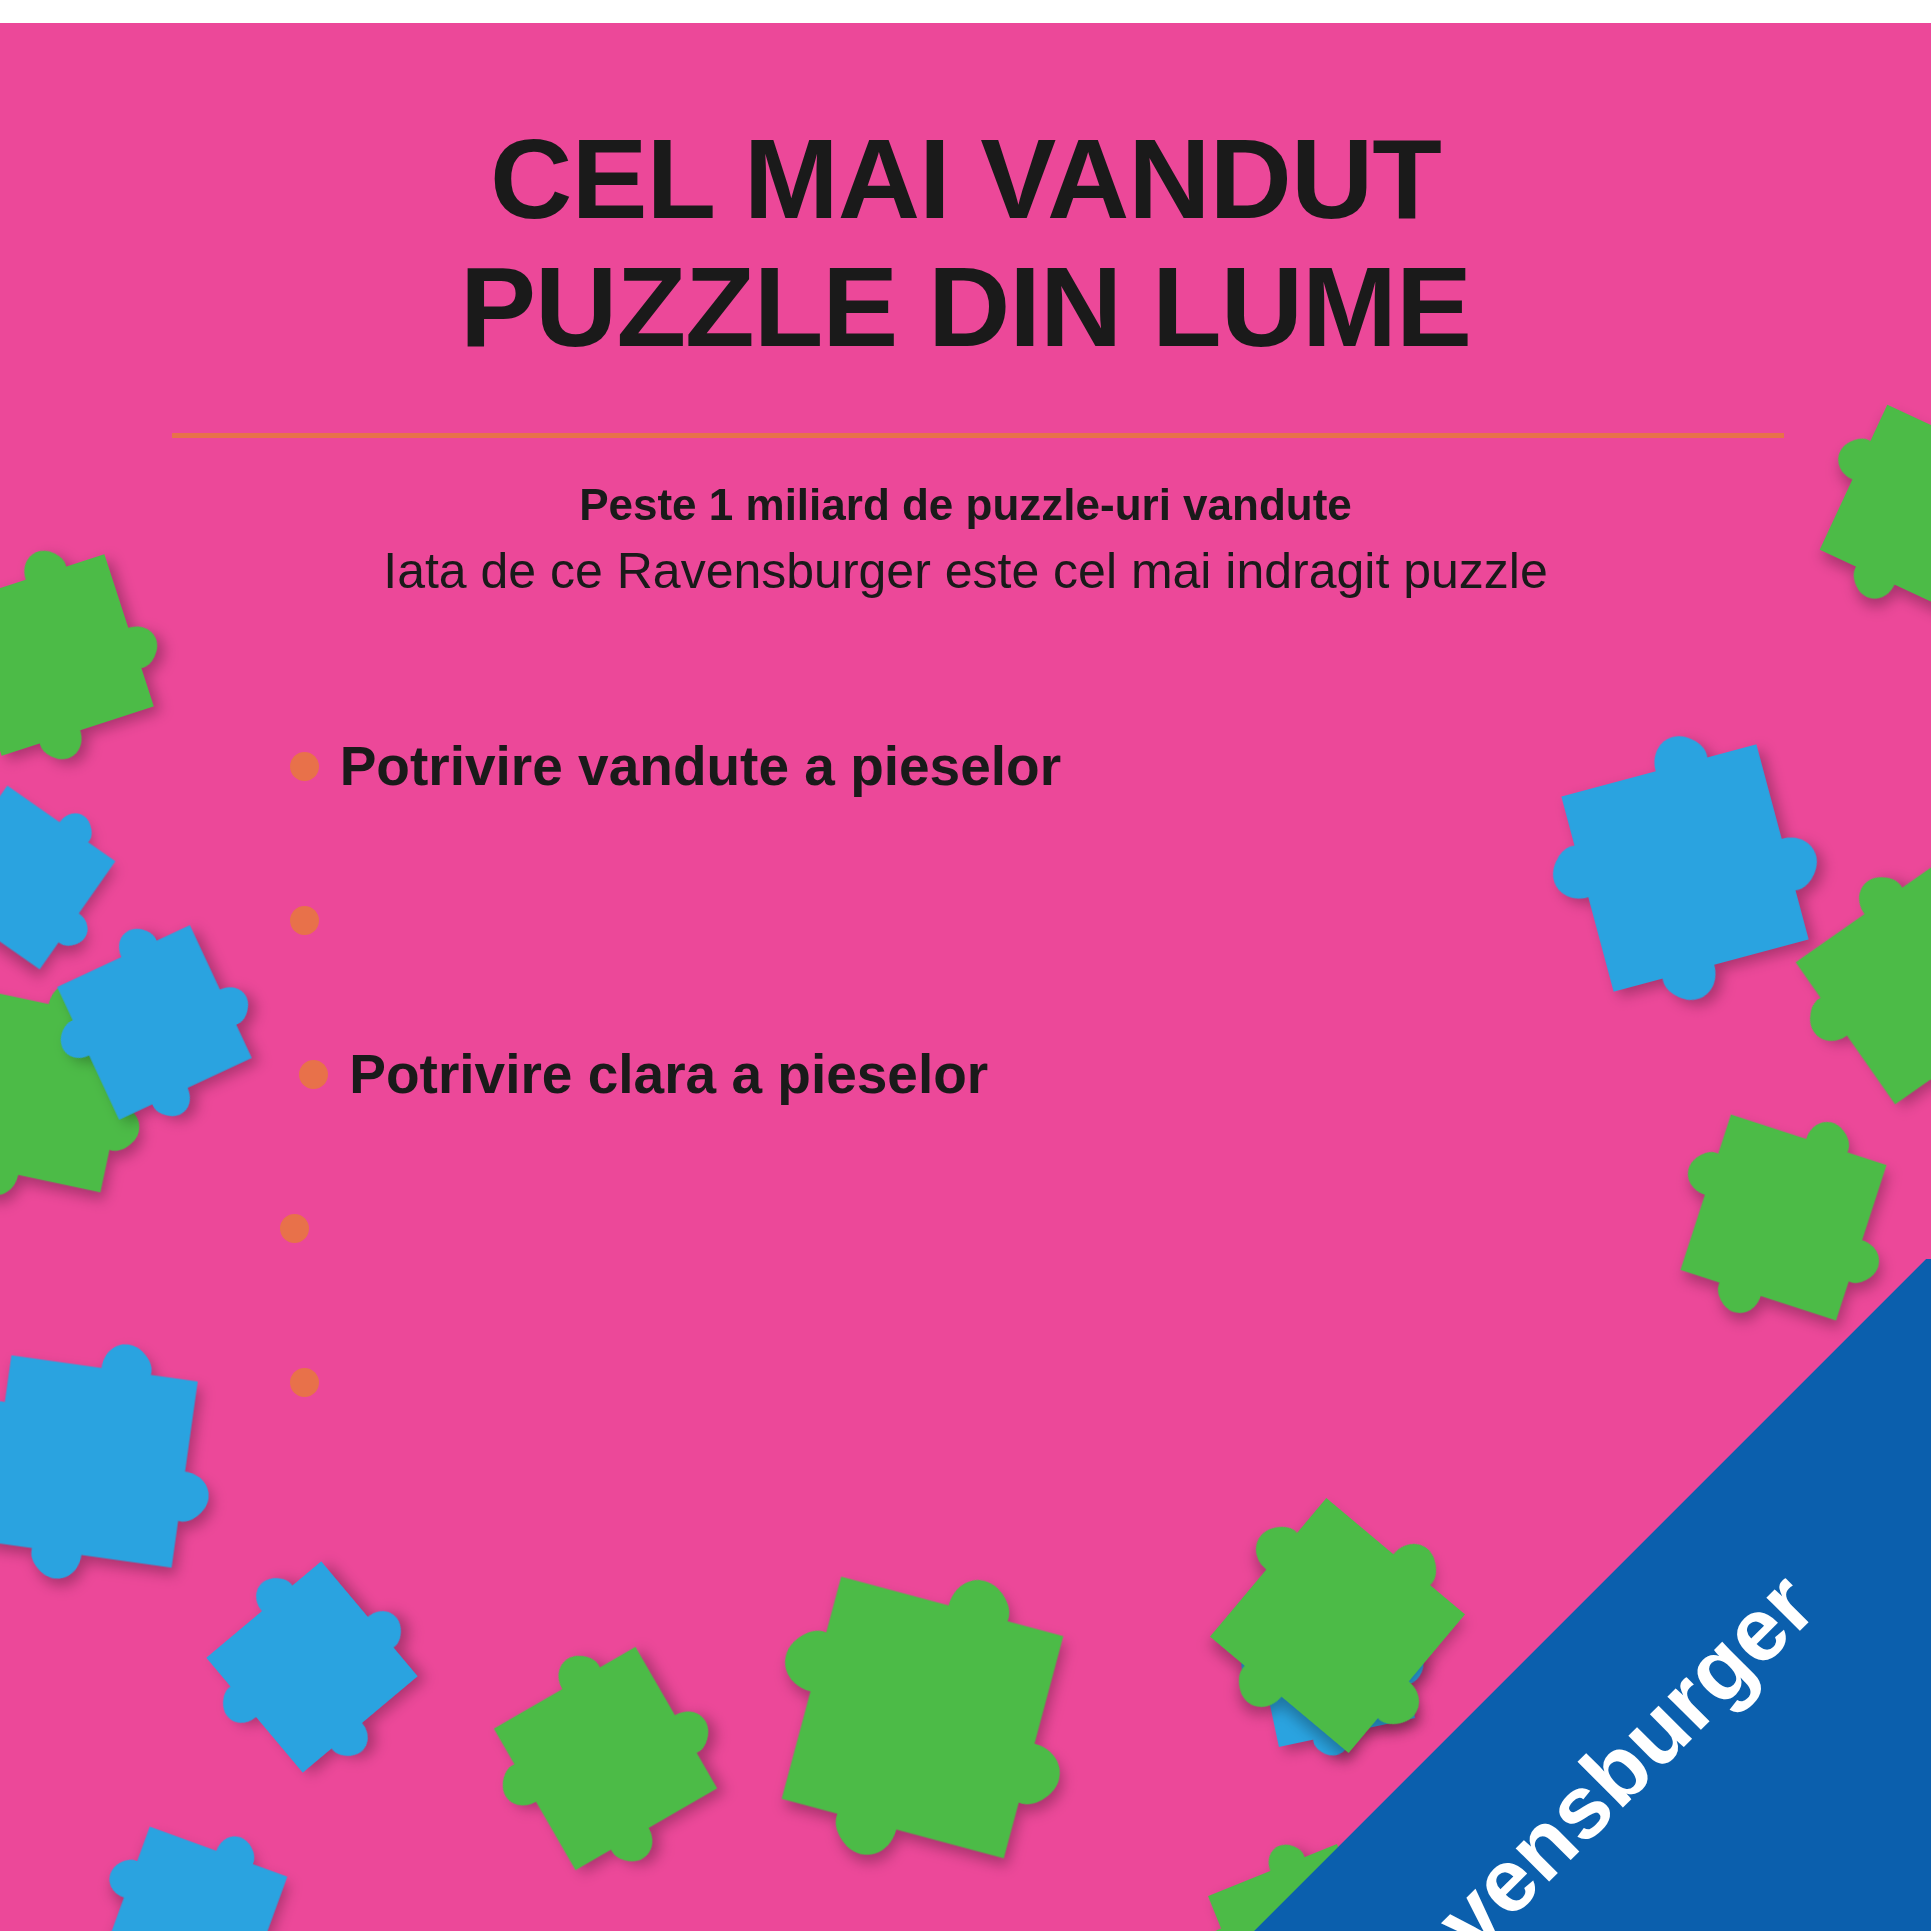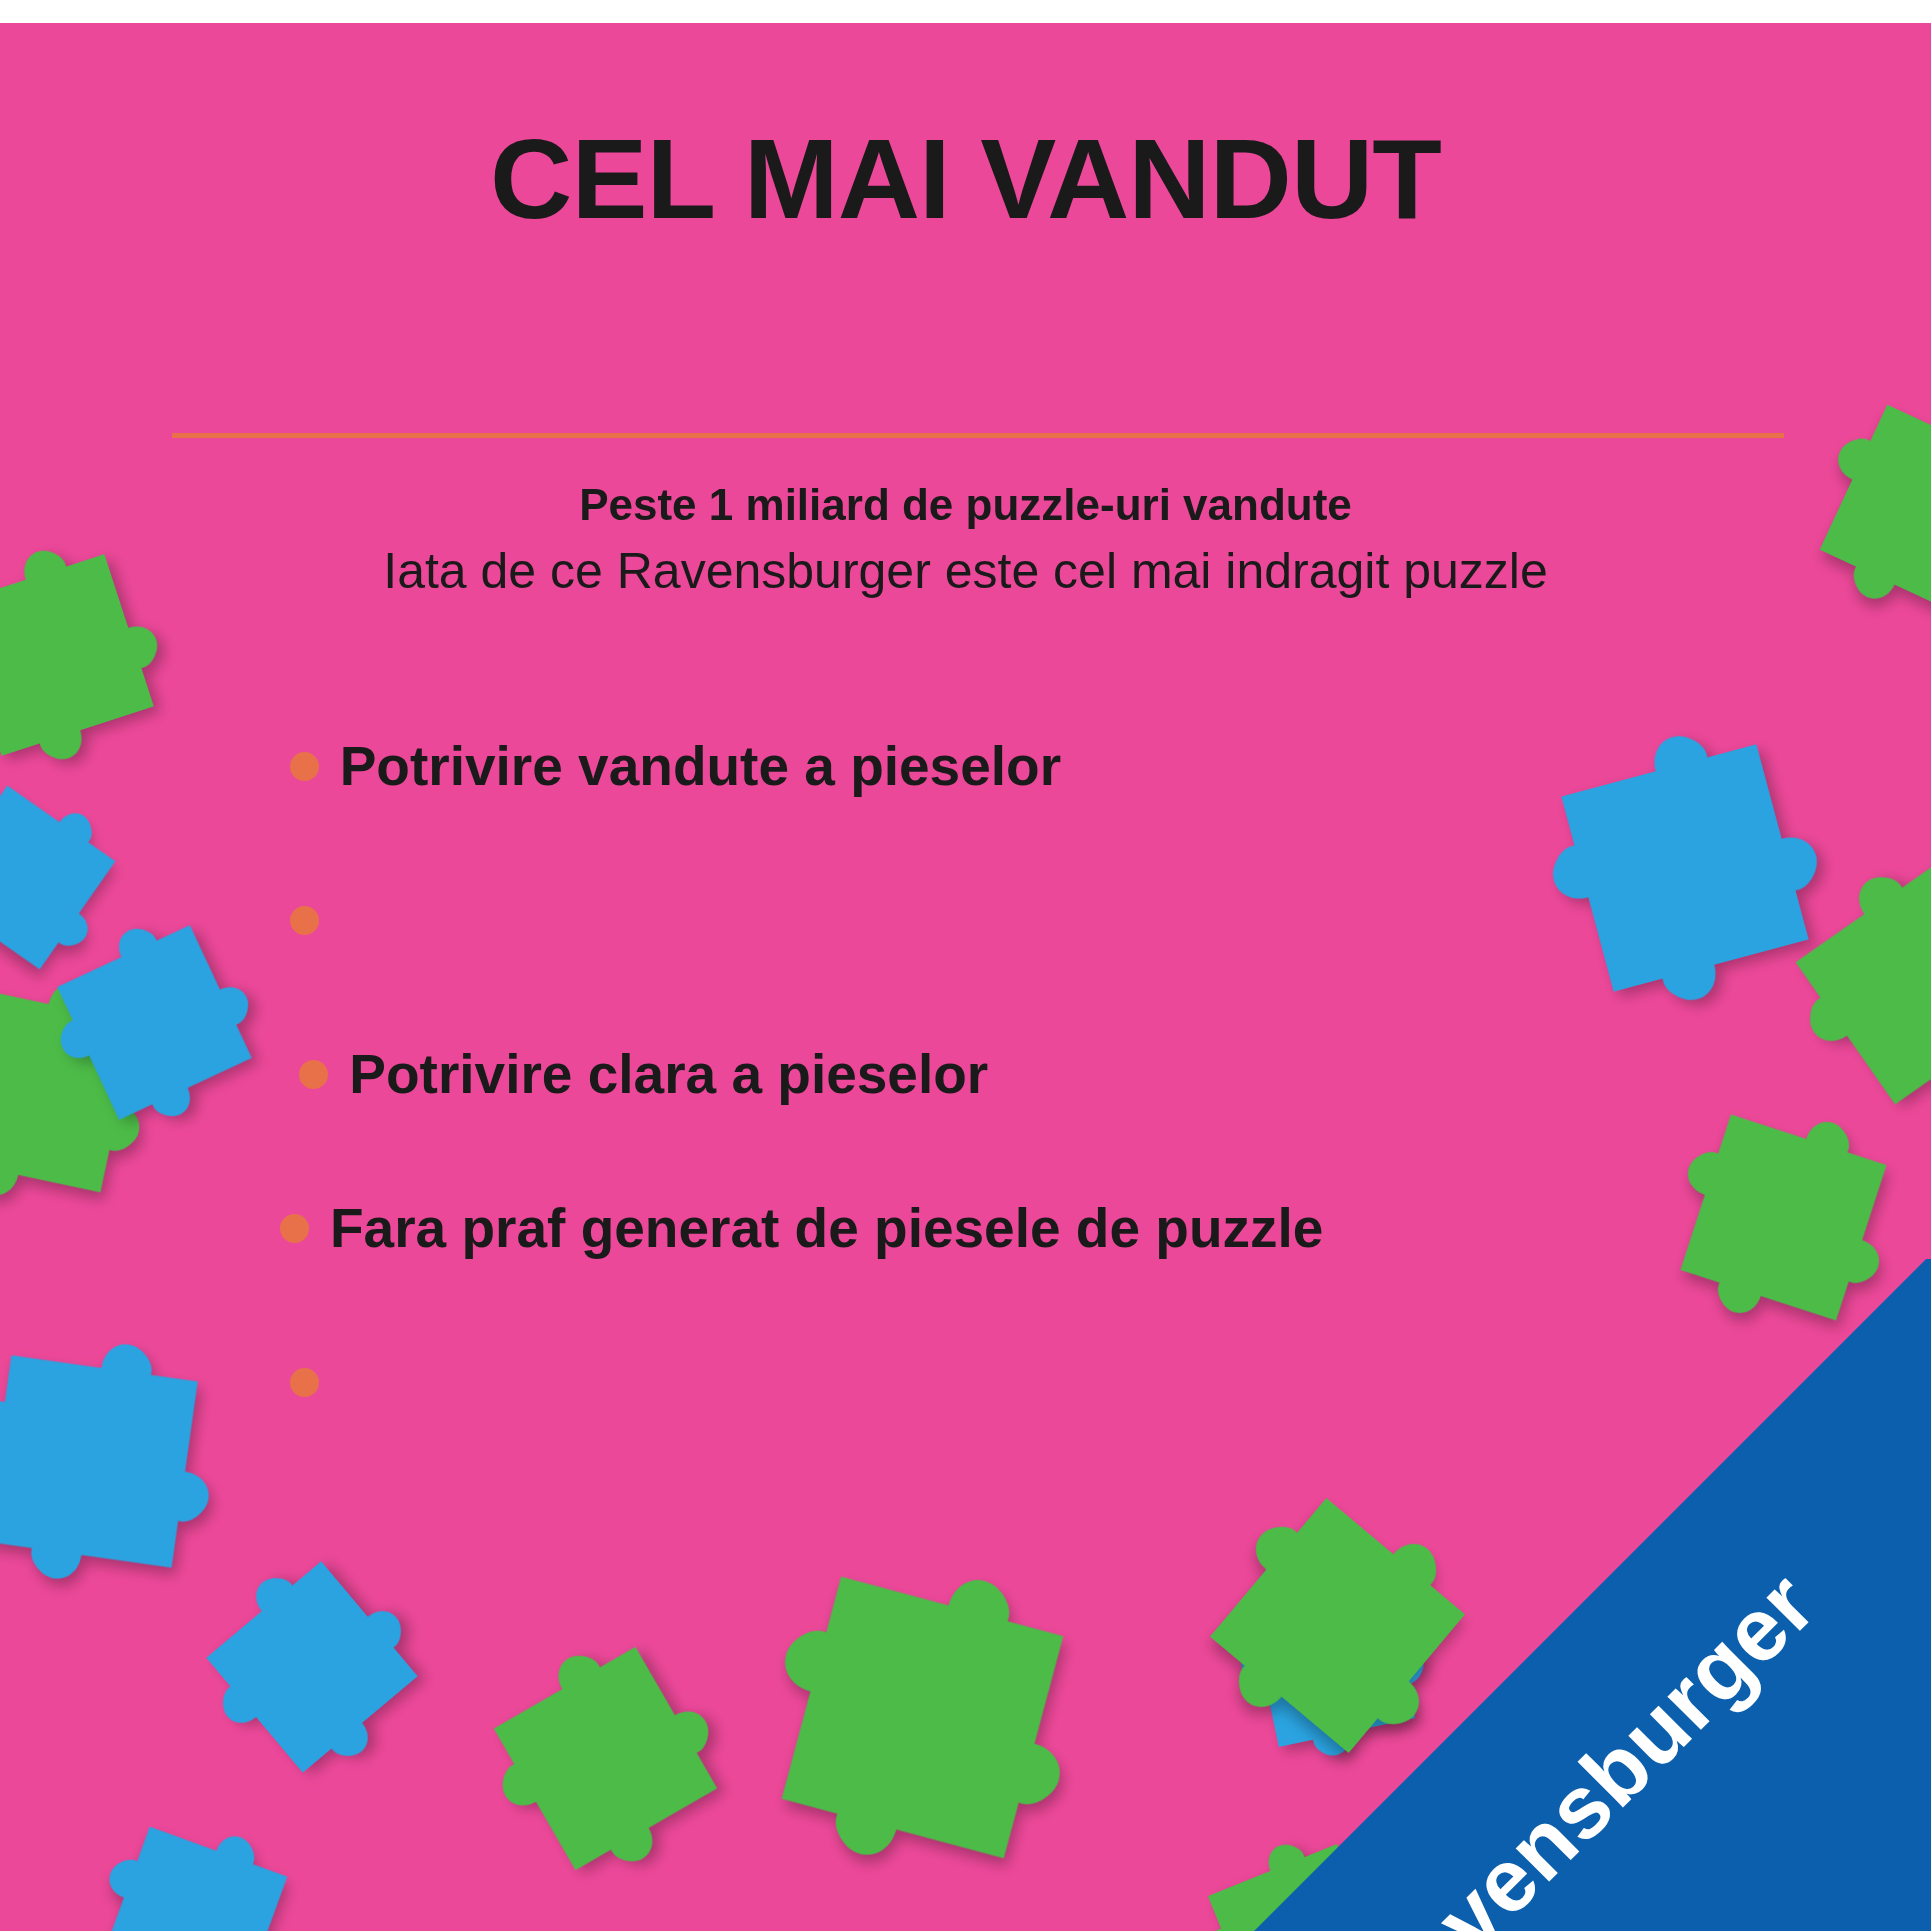--- a/index.html
+++ b/index.html
@@ -205,20 +205,21 @@
         </svg></div>
       <div class="piece" style="left: 1202px; top: 1815px; width: 193px; height: 193px; transform: rotate(-22deg);"><svg width="193" height="193" viewBox="0 0 86 86">
           <path d="M12,12 L42,12 C42,4 50,0 56,6 C62,12 56,18 50,18 C46,18 44,14 44,12 L74,12 L74,42 C82,42 86,50 80,56 C74,62 68,56 68,50 C68,46 72,44 74,44 L74,74 L44,74 C44,82 36,86 30,80 C24,74 30,68 36,68 C40,68 42,72 42,74 L12,74 L12,44 C4,44 0,36 6,30 C12,24 18,30 18,36 C18,40 14,42 12,42 Z" fill="#4cbb47"></path>
         </svg></div>
     </div>
 
   <div class="content">
 
     <div class="headline">
       <span class="line">CEL MAI VANDUT</span>
+      <span class="line">PUZZLE DIN LUME</span>
     </div>
 
     <div class="divider"></div>
 
     <div class="subhead">
       <span class="sub1">Peste 1 miliard de puzzle-uri vandute</span>
       <span class="sub2">Iata de ce Ravensburger este cel mai indragit puzzle</span>
     </div>
 
     <div class="benefits">
@@ -228,21 +229,20 @@
       </div>
       <div class="benefit r1">
         <span class="bullet"></span>
       </div>
       <div class="benefit r2">
         <span class="bullet"></span>
         <span class="benefit-text">Potrivire clara a pieselor</span>
       </div>
       <div class="benefit r3">
         <span class="bullet"></span>
-        <span class="benefit-text">Fara praf generat de piesele de puzzle</span>
       </div>
       <div class="benefit r4">
         <span class="bullet"></span>
       </div>
     </div>
 
   </div>
 
   <div class="corner-banner">
     <div class="tri"></div>

